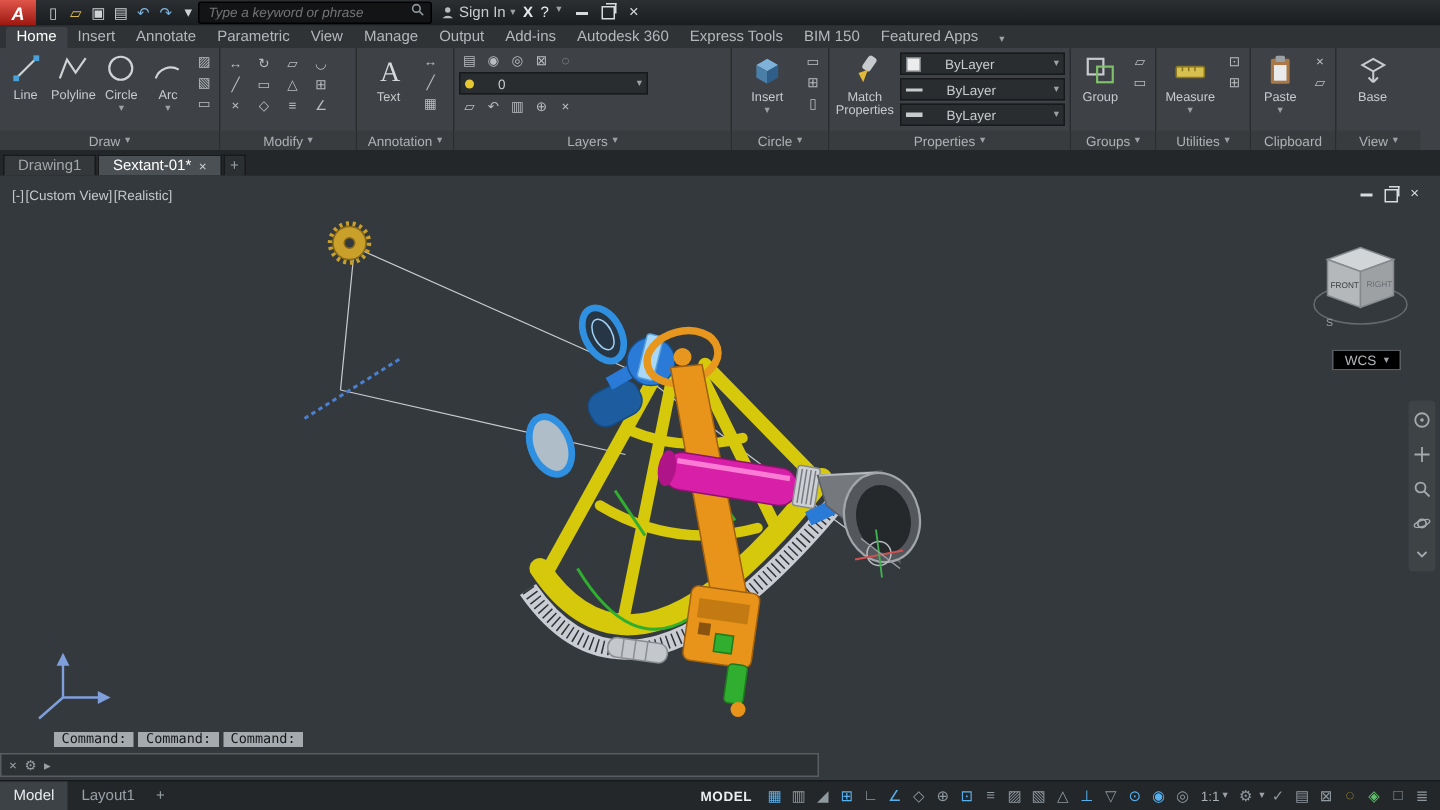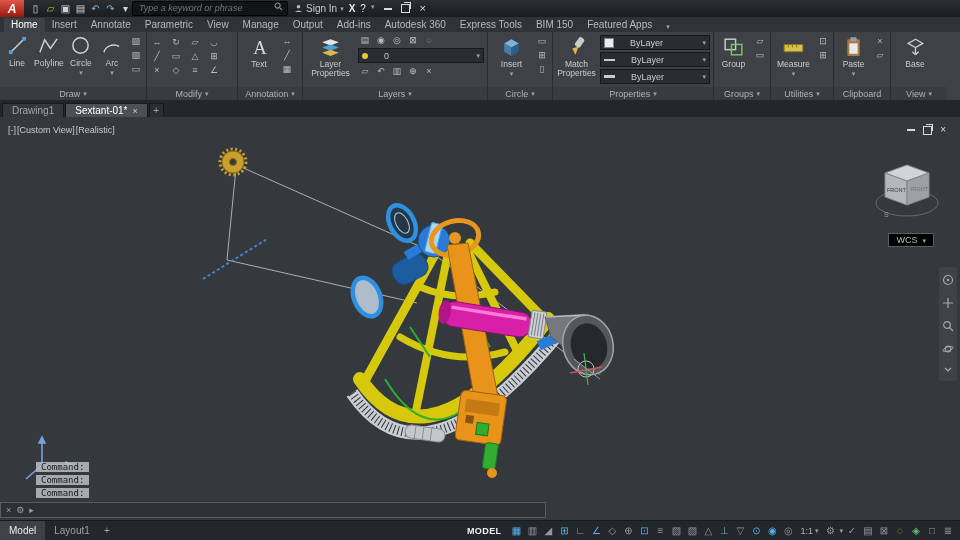--- a/index.html
+++ b/index.html
@@ -58,21 +58,21 @@
 
   
   .canvas{position:absolute;top:117px;left:0;right:0;bottom:20px;background:#34393d;overflow:hidden}
   .model-svg{position:absolute;inset:0}
   .vplabel{position:absolute;top:8px;left:8px;font-size:9px;color:#c6cacd;display:flex;gap:1px}
   .dwgbtns{position:absolute;top:8px;right:14px;display:flex;align-items:center;gap:8px}
   .viewcube{position:absolute;top:36px;right:20px}
   .wcschip{position:absolute;top:116px;right:26px;background:#000000;border:1px solid #5b5f63;color:#b4b8bb;font-size:9px;padding:1px 7px;display:flex;gap:5px;align-items:center}
   .navbar{position:absolute;top:150px;right:3px;width:18px;display:flex;flex-direction:column;gap:11px;align-items:center;padding:7px 0;background:rgba(255,255,255,.05);border-radius:3px}
   .navbar svg{opacity:.75}
-  .cmdhist{position:absolute;left:36px;bottom:22px;display:flex;flex-direction:column;gap:3px;font-family:"DejaVu Sans Mono",monospace;font-size:9px}
+  .cmdhist{position:absolute;left:36px;bottom:22px;display:flex;flex-direction:row;gap:3px;font-family:"DejaVu Sans Mono",monospace;font-size:9px}
   .chip{background:rgba(186,190,194,.85);color:#17191b;padding:0 5px;width:max-content}
   .cmdbar{position:absolute;left:0;bottom:2px;width:546px;height:16px;background:rgba(44,48,51,.95);border:1px solid #595d61;display:flex;align-items:center;gap:5px;padding:0 5px;box-sizing:border-box}
   .cmdbar .ci{color:#9aa0a5;font-size:9px}
   .cmdbar input{flex:1;background:transparent;border:0;outline:0;color:#989ea3;font-style:italic;font-size:10px;font-family:inherit;min-width:0}
 
   
   .statusbar{position:absolute;left:0;right:0;bottom:0;height:20px;background:#24272a;display:flex;align-items:center;font-size:10px;color:#9aa2a8;border-top:1px solid #17191b;box-sizing:border-box}
   .laytab{padding:0 9px;height:100%;display:flex;align-items:center}
   .laytab.active{background:#3d4246;color:#e8eaec}
   .layplus{width:16px;height:100%;display:flex;align-items:center;justify-content:center;color:#9aa2a8}
@@ -225,28 +225,20 @@
         </div>
       </div>
       <div class="plabel">
           <span>Annotation</span>
           <span class="caret">▾</span>
         </div>
     </div>
 
     <div class="panel" style="width:184px">
       <div class="pbody">
-        <div class="bigtool" style="width:50px">
-          <svg viewBox="0 0 24 24">
-              <path d="M4 8 L12 5 L20 8 L12 11 Z" fill="#e2e4e6"></path>
-              <path d="M4 13 L12 10 L20 13 L12 16 Z" fill="#4aa0d8"></path>
-              <path d="M4 18 L12 15 L20 18 L12 21 Z" fill="#d8b84a"></path>
-            </svg>
-          <span>Layer Properties</span>
-        </div>
         <div class="lcol">
           <div class="minirow">
             <span class="mini">▤</span>
             <span class="mini">◉</span>
             <span class="mini">◎</span>
             <span class="mini">⊠</span>
             <span class="mini">◌</span>
           </div>
           <div class="combo" style="width:118px">
             <span class="bulb"></span>

